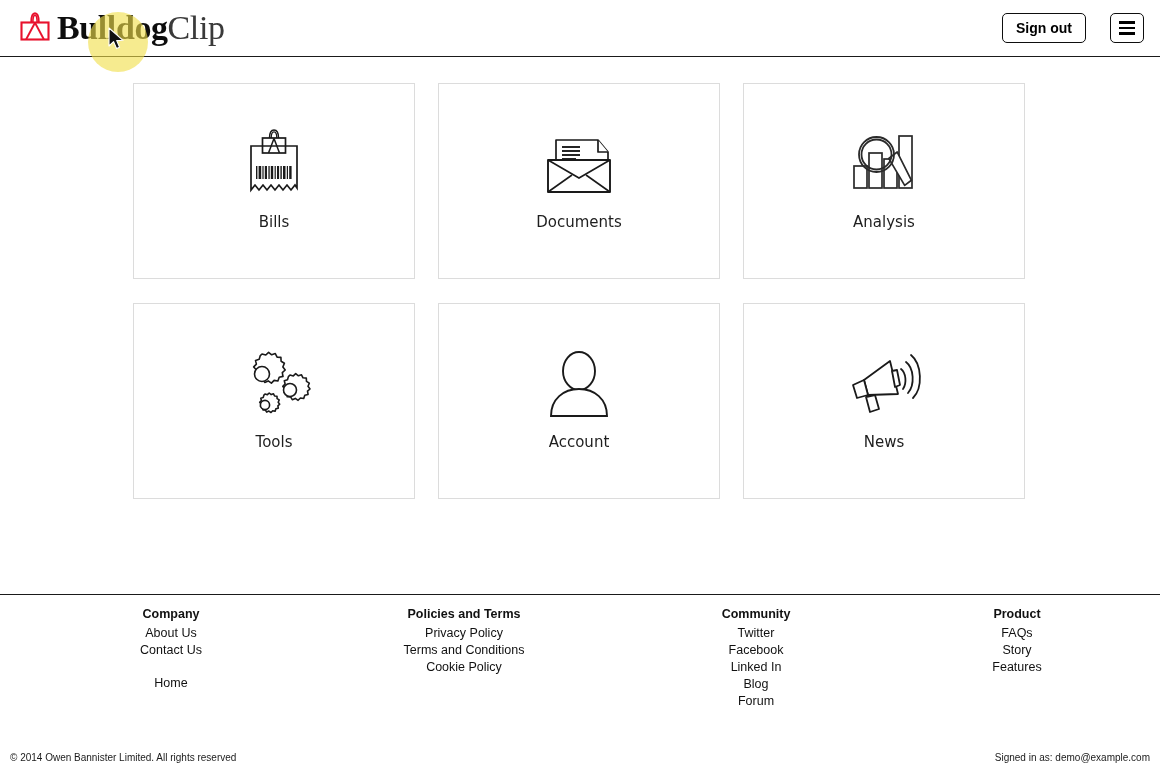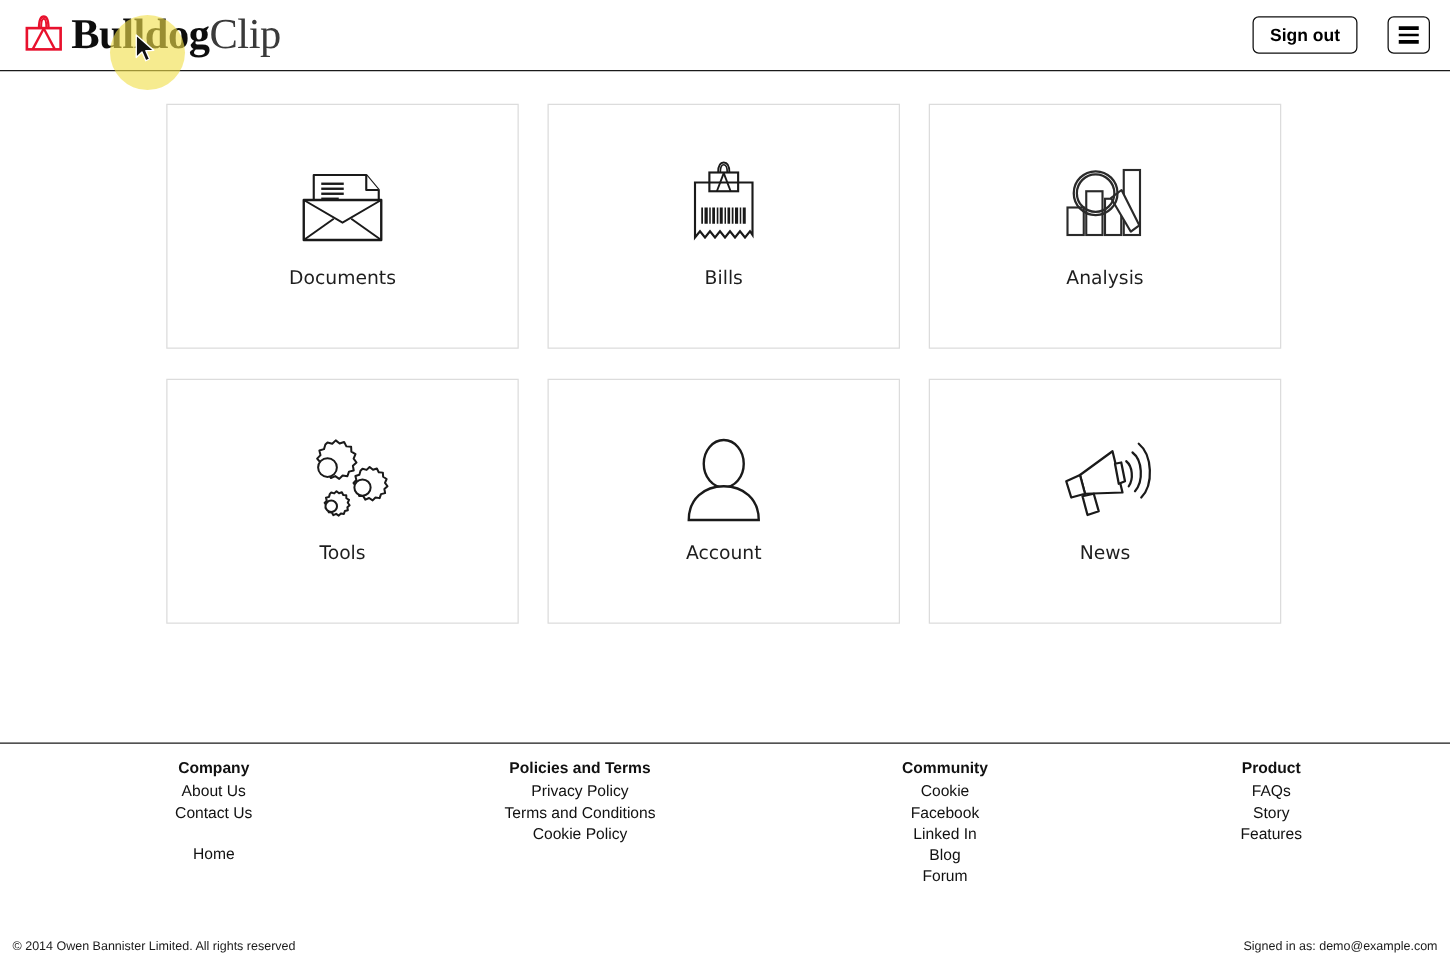--- a/index.html
+++ b/index.html
@@ -205,50 +205,20 @@
         </span>
       </button>
     </div>
   </div>
 
   <div class="main">
     <div class="grid">
 
       <div class="tile">
         <span class="tile-icon">
-          <svg width="78" height="70" viewBox="0 0 78 70">
-            <g fill="#fff" stroke="#1a1a1a" stroke-width="1.7" stroke-linejoin="round">
-
-              <path d="M16 10 L58 10 L68 22 L68 42 L16 42 Z"></path>
-              <path d="M58 10 L58 22 L68 22"></path>
-            </g>
-
-            <g stroke="#1a1a1a" stroke-width="1.9" stroke-linecap="butt">
-              <path d="M22 17 L40 17"></path>
-              <path d="M22 21 L40 21"></path>
-              <path d="M22 25 L40 25"></path>
-              <path d="M22 29 L36 29"></path>
-              <path d="M22 35 L33 35"></path>
-            </g>
-
-            <g fill="#fff" stroke="#1a1a1a" stroke-width="1.9" stroke-linejoin="round">
-              <path d="M8 30 L70 30 L70 62 L8 62 Z"></path>
-            </g>
-            <g fill="none" stroke="#1a1a1a" stroke-width="1.6">
-              <path d="M8 30 L39 48 L70 30"></path>
-              <path d="M8 62 L32 45"></path>
-              <path d="M70 62 L46 45"></path>
-            </g>
-          </svg>
-        </span>
-        <span class="tile-label">Documents</span>
-      </div>
-
-      <div class="tile">
-        <span class="tile-icon">
           <svg width="70" height="74" viewBox="0 0 70 74">
             <g fill="none" stroke="#1a1a1a" stroke-width="1.7">
 
               <path d="M12 18 L12 62 L16 57 L20 62 L24 57 L28 62 L32 57 L36 62 L40 57 L44 62 L48 57 L52 62 L56 57 L58 60 L58 18 Z"></path>
 
               <rect x="23.5" y="10" width="23" height="15"></rect>
 
               <path d="M30.5 10 C30.5 4.5, 32.4 2, 35 2 C37.6 2, 39.5 4.5, 39.5 10" stroke-width="1.5"></path>
               <path d="M32.2 10 C32.2 5.8, 33.3 3.8, 35 3.8 C36.7 3.8, 37.8 5.8, 37.8 10" stroke-width="1.3"></path>
 
@@ -270,20 +240,50 @@
               <rect x="47.8" y="38" width="1.2" height="13"></rect>
               <rect x="50.2" y="38" width="2.4" height="13"></rect>
             </g>
           </svg>
         </span>
         <span class="tile-label">Bills</span>
       </div>
 
       <div class="tile">
         <span class="tile-icon">
+          <svg width="78" height="70" viewBox="0 0 78 70">
+            <g fill="#fff" stroke="#1a1a1a" stroke-width="1.7" stroke-linejoin="round">
+
+              <path d="M16 10 L58 10 L68 22 L68 42 L16 42 Z"></path>
+              <path d="M58 10 L58 22 L68 22"></path>
+            </g>
+
+            <g stroke="#1a1a1a" stroke-width="1.9" stroke-linecap="butt">
+              <path d="M22 17 L40 17"></path>
+              <path d="M22 21 L40 21"></path>
+              <path d="M22 25 L40 25"></path>
+              <path d="M22 29 L36 29"></path>
+              <path d="M22 35 L33 35"></path>
+            </g>
+
+            <g fill="#fff" stroke="#1a1a1a" stroke-width="1.9" stroke-linejoin="round">
+              <path d="M8 30 L70 30 L70 62 L8 62 Z"></path>
+            </g>
+            <g fill="none" stroke="#1a1a1a" stroke-width="1.6">
+              <path d="M8 30 L39 48 L70 30"></path>
+              <path d="M8 62 L32 45"></path>
+              <path d="M70 62 L46 45"></path>
+            </g>
+          </svg>
+        </span>
+        <span class="tile-label">Documents</span>
+      </div>
+
+      <div class="tile">
+        <span class="tile-icon">
           <svg width="76" height="74" viewBox="0 0 76 74">
             <g fill="#fff" stroke="#2a2a2a" stroke-width="1.7">
               <rect x="8" y="38" width="13" height="22"></rect>
               <rect x="23" y="25" width="13" height="35"></rect>
               <rect x="38" y="31" width="13" height="29"></rect>
               <rect x="53" y="8" width="13" height="52"></rect>
             </g>
 
             <g fill="#fff" stroke="#2a2a2a" stroke-width="1.7" stroke-linejoin="round">
               <path d="M41.5 31.5 L49 24 L67 50 L61 56 Z" transform="rotate(8 50 40)"></path>
@@ -374,21 +374,21 @@
 
       <div class="fcol c2">
         <h4>Policies and Terms</h4>
         <a>Privacy Policy</a>
         <a>Terms and Conditions</a>
         <a>Cookie Policy</a>
       </div>
 
       <div class="fcol c3">
         <h4>Community</h4>
-        <a>Cookie</a>
+        <a>Twitter</a>
         <a>Facebook</a>
         <a>Linked In</a>
         <a>Blog</a>
         <a>Forum</a>
       </div>
 
       <div class="fcol c4">
         <h4>Product</h4>
         <a>FAQs</a>
         <a>Story</a>

